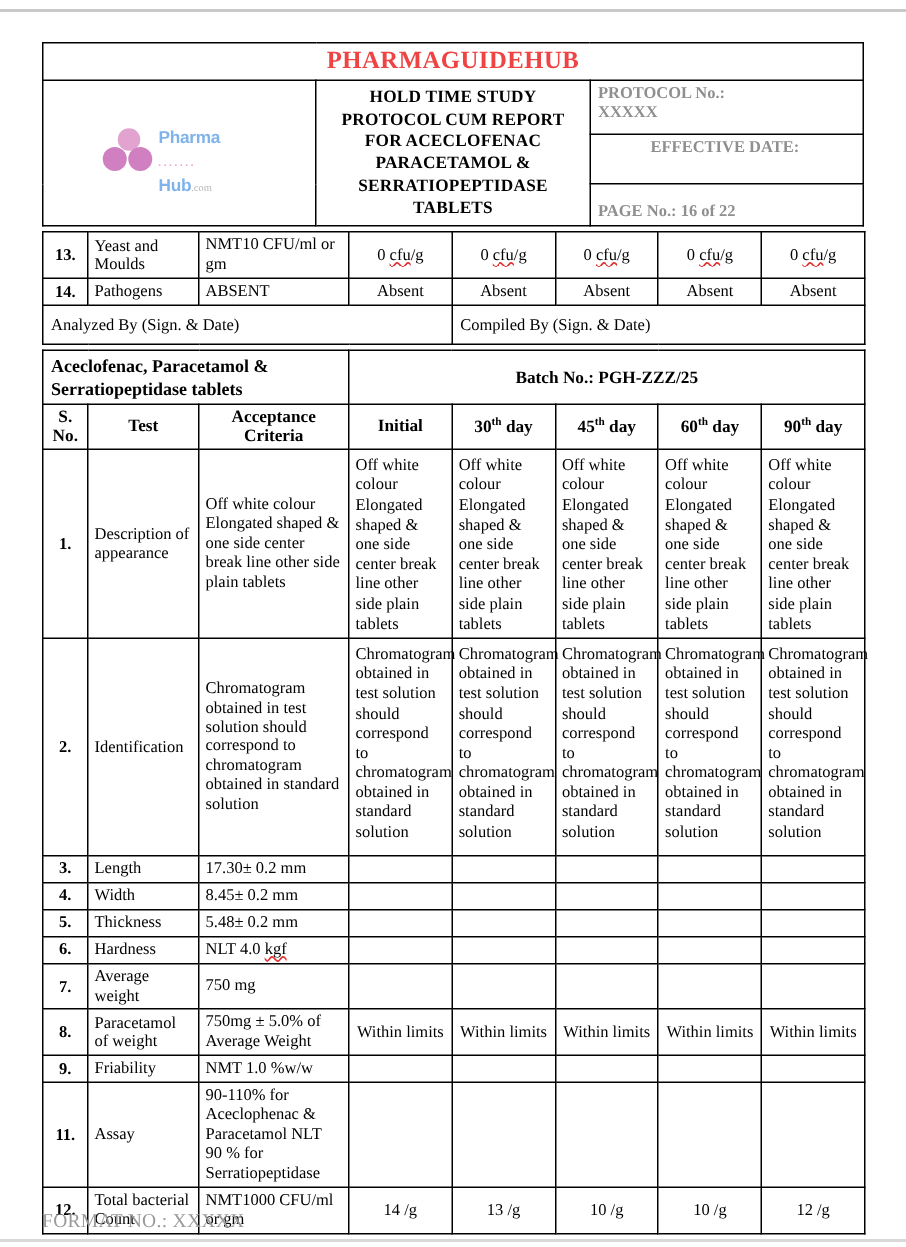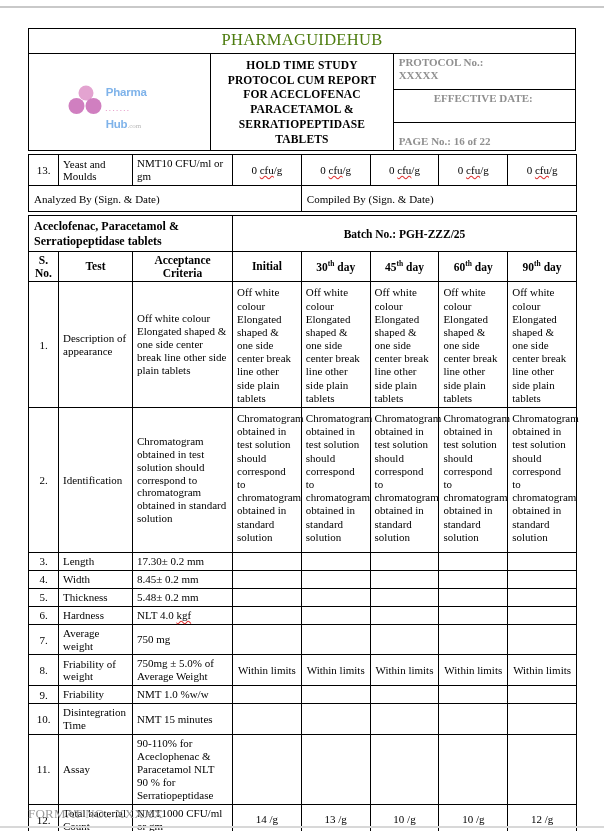--- a/index.html
+++ b/index.html
@@ -38,22 +38,22 @@
            box-sizing: border-box; }
 
   
   .hdr-table { border: 1px solid #000; }
   .hdr-title-cell {
     text-align: center;
     height: 24px;
     padding: 1px 0 3px 0;
   }
   .brand {
-    color: #4d7c0f;
-    font-weight: normal;
+    color: #ef4444;
+    font-weight: bold;
     font-size: 16.5px;
     letter-spacing: 0.3px;
     font-family: "Liberation Serif", "DejaVu Serif", serif;
   }
   .logo-cell { width: 152px; text-align: center; padding: 6px 4px; }
   .logo-wrap {
     display: inline-block;
     position: relative;
     width: 104px; height: 34px;
   }
@@ -87,21 +87,21 @@
   .hdr-right.r2 { height: 28px; vertical-align: top; padding-left: 40px; }
   .hdr-right.r3 { height: 24px; vertical-align: bottom; }
 
   
   .data-table { margin-top: 3px; }
   .c-sn  { width: 30px; }
   .c-test{ width: 74px; }
   .c-acc { width: 100px; }
   .c-day { width: 68.8px; }
 
-  .sn   { text-align: center; font-size: 11px; }
+  .sn   { text-align: center; font-size: 11px; font-weight: bold; }
   .test { font-size: 11px; line-height: 1.16; }
   .acc  { font-size: 11px; line-height: 1.18; }
   .val  { text-align: center; font-size: 11px; line-height: 1.18; }
   .val-left { text-align: left; font-size: 11px; line-height: 1.2; vertical-align: top; padding-top:4px;}
 
   .sig-row td { font-size: 11px; height: 26px; vertical-align: middle; padding-left: 5px; margin-top: 30px; }
 
   .batch-left {
     font-weight: bold; font-size: 12px; line-height: 1.2;
     padding: 3px 5px; vertical-align: middle;
@@ -203,20 +203,30 @@
           <tr>
         <td class="sn">13.</td>
         <td class="test">Yeast and Moulds</td>
         <td class="acc">NMT10 CFU/ml or gm</td>
         <td class="val">0&nbsp;<span class="sq">cfu</span>/g</td>
         <td class="val">0&nbsp;<span class="sq">cfu</span>/g</td>
         <td class="val">0&nbsp;<span class="sq">cfu</span>/g</td>
         <td class="val">0&nbsp;<span class="sq">cfu</span>/g</td>
         <td class="val">0&nbsp;<span class="sq">cfu</span>/g</td>
       </tr>
+      <tr>
+        <td class="sn">14.</td>
+        <td class="test">Pathogens</td>
+        <td class="acc">ABSENT</td>
+        <td class="val">Absent</td>
+        <td class="val">Absent</td>
+        <td class="val">Absent</td>
+        <td class="val">Absent</td>
+        <td class="val">Absent</td>
+      </tr>
       <tr class="sig-row">
         <td colspan="4">Analyzed By (Sign. &amp; Date)</td>
         <td colspan="4">Compiled By (Sign. &amp; Date)</td>
       </tr>
     </tbody>
       </table>
 
     <table class="data-table">
       <colgroup>
         <col class="c-sn">
@@ -321,50 +331,40 @@
         <td class="acc">750 mg</td>
         <td class="val"></td>
         <td class="val"></td>
         <td class="val"></td>
         <td class="val"></td>
         <td class="val"></td>
       </tr>
 
       <tr style="height:28px;">
         <td class="sn">8.</td>
-        <td class="test">Friability of weight</td>
+        <td class="test">Paracetamol of weight</td>
         <td class="acc">750mg ±  5.0% of Average Weight</td>
         <td class="val">Within limits</td>
         <td class="val">Within limits</td>
         <td class="val">Within limits</td>
         <td class="val">Within limits</td>
         <td class="val">Within limits</td>
       </tr>
 
       <tr style="height:17px;">
         <td class="sn">9.</td>
         <td class="test">Friability</td>
         <td class="acc">NMT 1.0 %w/w</td>
         <td class="val"></td>
         <td class="val"></td>
         <td class="val"></td>
         <td class="val"></td>
         <td class="val"></td>
       </tr>
 
-      <tr style="height:28px;">
-        <td class="sn">10.</td>
-        <td class="test">Disintegration Time</td>
-        <td class="acc">NMT 15 minutes</td>
-        <td class="val"></td>
-        <td class="val"></td>
-        <td class="val"></td>
-        <td class="val"></td>
-        <td class="val"></td>
-      </tr>
 
       <tr style="height:63px;">
         <td class="sn">11.</td>
         <td class="test">Assay</td>
         <td class="acc">90-110% for Aceclophenac &amp; Paracetamol NLT 90 % for Serratiopeptidase</td>
         <td class="val"></td>
         <td class="val"></td>
         <td class="val"></td>
         <td class="val"></td>
         <td class="val"></td>

